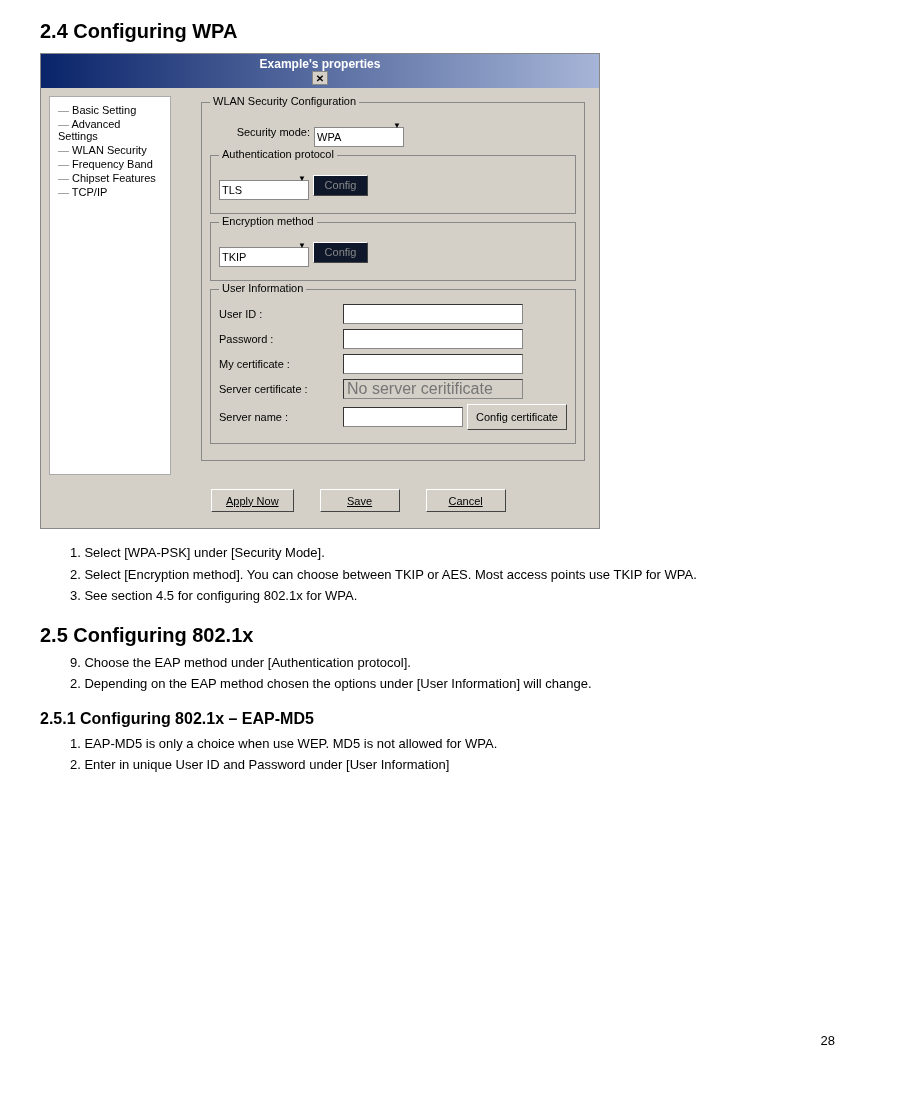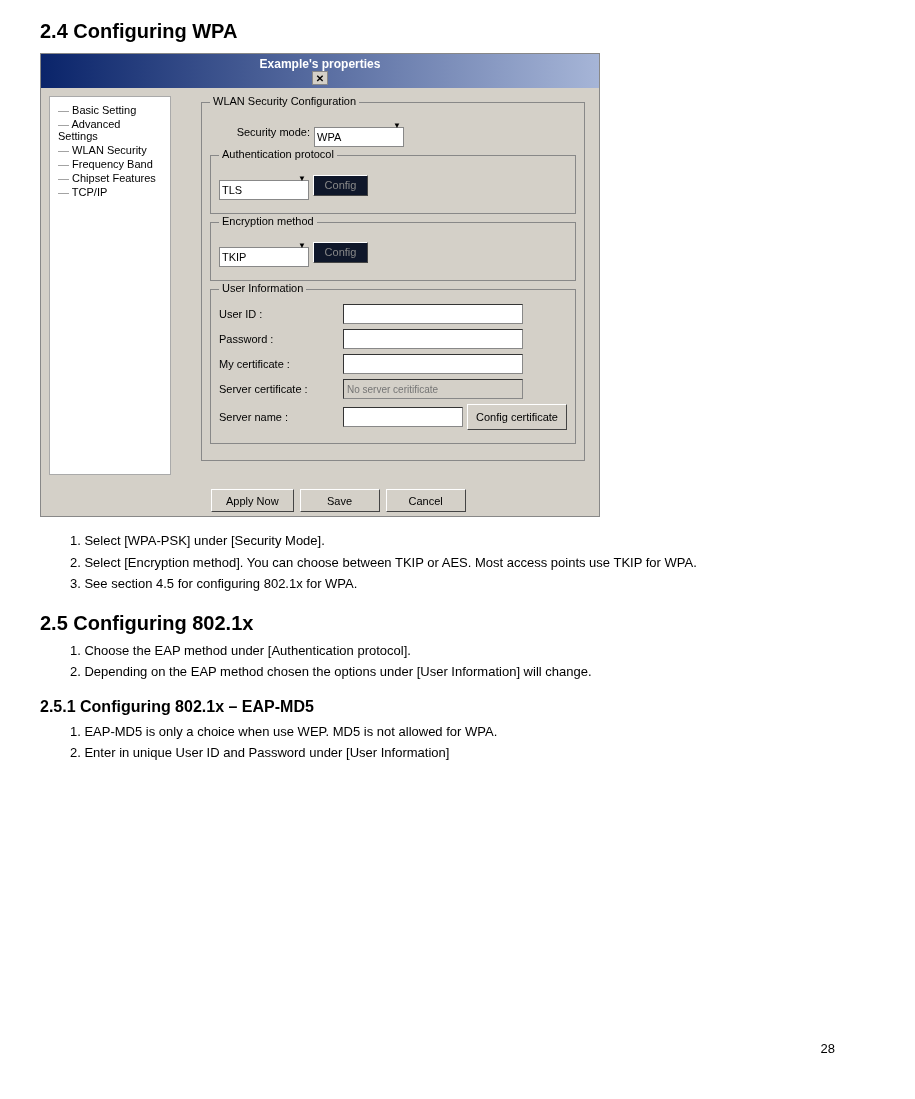--- a/index.html
+++ b/index.html
@@ -175,32 +175,33 @@
     .win-input {
       height: 20px;
       font-size: 11px;
       background: #fff;
       border: 1px inset #888;
       padding: 0 3px;
       width: 180px;
     }
     .win-input-readonly {
       height: 20px;
-      font-size: 10px;
+      font-size: 16px;
       background: #d4d0c8;
       border: 1px inset #888;
       padding: 0 3px;
       width: 180px;
       color: #888;
     }
     .dialog-footer {
       display: flex;
       justify-content: flex-start;
-      gap: 6px;
-      padding: 6px 8px 4px 170px;
+      gap: 26px;
+      padding: 6px 8px 16px 170px;
+      text-decoration: underline;
     }
     .footer-btn {
       height: 23px;
       font-size: 11px;
       background: #d4d0c8;
       border: 1px solid #888;
       border-top-color: #fff;
       border-left-color: #fff;
       border-right-color: #444;
       border-bottom-color: #444;
@@ -211,21 +212,21 @@
     .content-body {
       padding-left: 30px;
     }
     .content-body p {
       font-size: 13px;
       line-height: 1.5;
       margin-bottom: 2px;
     }
     .page-num {
       position: absolute;
-      bottom: 24px;
+      bottom: 32px;
       right: 40px;
       font-size: 13px;
     }
     .page-wrapper {
       position: relative;
       min-height: 1060px;
     }
     .mt8 { margin-top: 8px; }
   </style>
 </head>
@@ -328,21 +329,21 @@
   </div>
 
   <div class="content-body">
     <p>1. Select [WPA-PSK] under [Security Mode].</p>
     <p>2. Select [Encryption method]. You can choose between TKIP or AES. Most access points use TKIP for WPA.</p>
     <p>3. See section 4.5 for configuring 802.1x for WPA.</p>
   </div>
 
   <h2 class="section-title-25">2.5 Configuring 802.1x</h2>
   <div class="content-body">
-    <p>1. Choose the EAP method under [Authentication protocol].</p>
+    <p>9. Choose the EAP method under [Authentication protocol].</p>
     <p>2. Depending on the EAP method chosen the options under [User Information] will change.</p>
   </div>
 
   <h3 class="subsection-title">2.5.1 Configuring 802.1x – EAP-MD5</h3>
   <div class="content-body">
     <p>1. EAP-MD5 is only a choice when use WEP. MD5 is not allowed for WPA.</p>
     <p>2. Enter in unique User ID and Password under [User Information]</p>
   </div>
 
   <div class="page-num">28</div>

